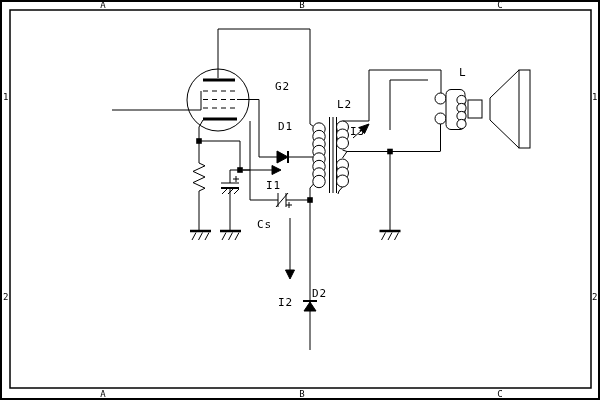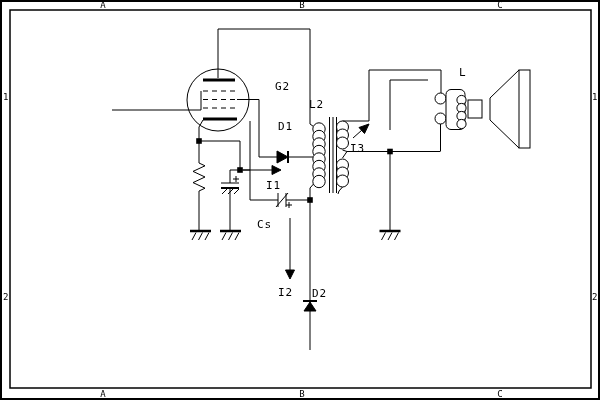--- a/index.html
+++ b/index.html
@@ -176,27 +176,27 @@
       <g fill="#000" stroke="none">
         <rect x="196.2" y="138.2" width="5.6" height="5.6"></rect>
         <rect x="237.2" y="167.2" width="5.6" height="5.6"></rect>
         <rect x="307.2" y="197.2" width="5.6" height="5.6"></rect>
         <rect x="387.2" y="148.7" width="5.6" height="5.6"></rect>
       </g>
     </g>
   </svg>
 
   <span class="lbl" style="left:275px;top:81px">G2</span>
-  <span class="lbl" style="left:309px;top:99px">L2</span>
+  <span class="lbl" style="left:337px;top:99px">L2</span>
   <span class="lbl" style="left:278px;top:121px">D1</span>
   <span class="lbl" style="left:266px;top:180px">I1</span>
   <span class="lbl" style="left:257px;top:219px">Cs</span>
-  <span class="lbl" style="left:278px;top:287px">I2</span>
+  <span class="lbl" style="left:278px;top:297px">I2</span>
   <span class="lbl" style="left:312px;top:288px">D2</span>
-  <span class="lbl" style="left:350px;top:143px">I3</span>
+  <span class="lbl" style="left:350px;top:126px">I3</span>
   <span class="lbl" style="left:459px;top:67px">L</span>
 
   <span class="zone" style="left:103px;top:1px">A</span>
   <span class="zone" style="left:302px;top:1px">B</span>
   <span class="zone" style="left:500px;top:1px">C</span>
   <span class="zone" style="left:103px;top:390px">A</span>
   <span class="zone" style="left:302px;top:390px">B</span>
   <span class="zone" style="left:500px;top:390px">C</span>
   <span class="zoneV" style="left:3px;top:93px">1</span>
   <span class="zoneV" style="left:3px;top:293px">2</span>

